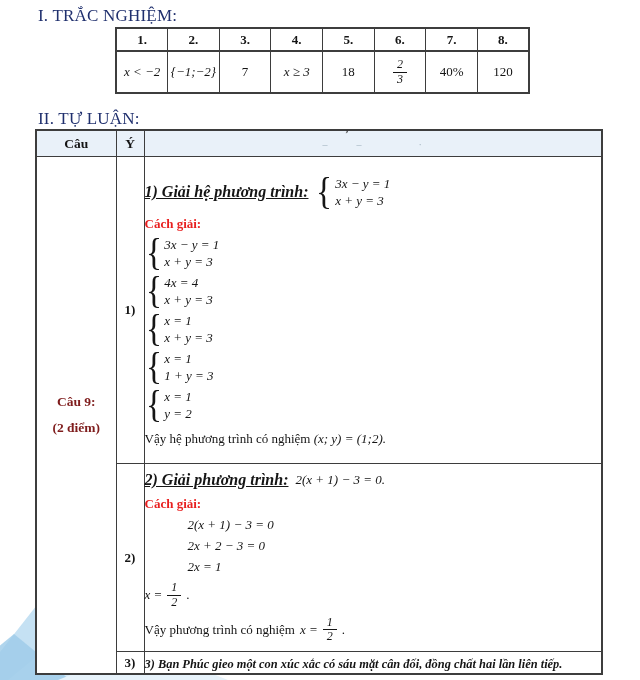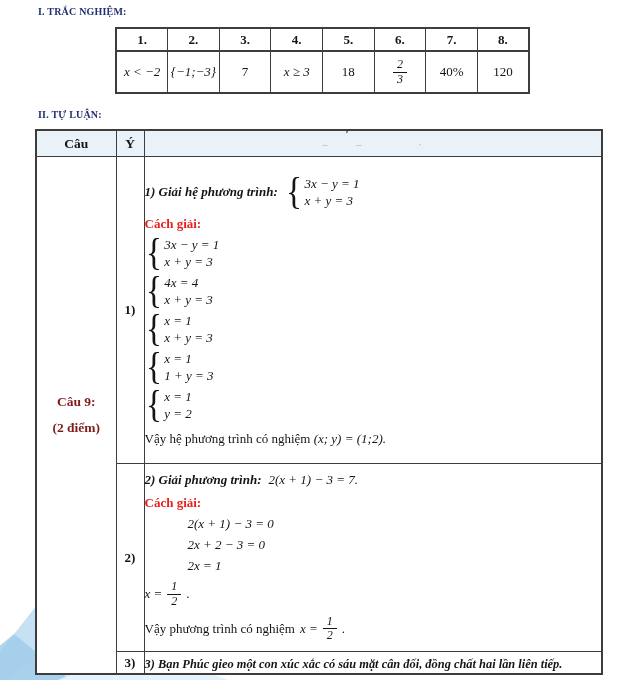--- a/index.html
+++ b/index.html
@@ -10,21 +10,21 @@
   }
   
   .tri{position:absolute;z-index:0;}
   #tri1{left:-22px;top:596px;width:132px;height:84px;background:#b7daf0;clip-path:polygon(50% 0,0 100%,100% 100%);opacity:.8;}
   #tri2{left:8px;top:616px;width:156px;height:64px;background:#d9ecf8;clip-path:polygon(50% 0,0 100%,100% 100%);opacity:.85;}
   #tri3{left:-42px;top:634px;width:112px;height:46px;background:#9ccbe8;clip-path:polygon(50% 0,0 100%,100% 100%);opacity:.8;}
   #tri4{left:58px;top:646px;width:170px;height:34px;background:#e7f3fb;clip-path:polygon(50% 0,0 100%,100% 100%);}
 
   .sec-heading{
     position:absolute;left:38px;margin:0;z-index:2;
-    font-size:10px;font-weight:bold;color:#20306e;letter-spacing:.2px;
+    font-size:17px;font-weight:normal;color:#20306e;letter-spacing:.2px;
   }
   #sec1{top:6px;}
   #sec2{top:109px;}
 
   table{border-collapse:collapse;table-layout:fixed;background:#fff;z-index:1;}
 
   
   #mc-table{position:absolute;left:115px;top:27px;width:415px;border:2px solid #3d3d3d;}
   #mc-table th,#mc-table td{border:1.5px solid #3d3d3d;text-align:center;padding:0;}
   #mc-table th{height:21px;font-size:13px;font-weight:bold;border-bottom-width:2.5px;}
@@ -35,21 +35,21 @@
   #essay-table td{border:1.5px solid #3d3d3d;padding:0;vertical-align:middle;}
   tr.ehead td{background:#e9f1f9;height:25px;text-align:center;font-weight:bold;font-size:13.5px;position:relative;}
   tr.r1 td{height:306px;}
   tr.r2 td{height:187px;}
   tr.r3 td{height:21px;}
   .cau-cell{text-align:center;color:#7f1d1d;font-weight:bold;font-size:13.5px;line-height:26px;}
   .y-cell{text-align:center;font-weight:bold;font-size:13px;}
   .content{padding:4px 10px 2px 10px;}
   td.vtop{vertical-align:top;}
 
-  .bi{font-weight:bold;font-style:italic;font-size:13px;}
+  .bi{font-weight:bold;font-style:italic;font-size:16px;text-decoration:underline;}
   .red{color:#e81f1f;font-weight:bold;font-size:13px;margin:7px 0 3px 0;}
   .math{font-style:italic;font-size:13px;}
   .upright{font-style:normal;font-size:13px;}
 
   .intro-line{display:flex;align-items:center;gap:7px;margin-top:2px;}
   .system{display:inline-flex;align-items:center;}
   .brace{font-size:37px;font-weight:400;line-height:.9;margin-right:2px;transform:scaleX(.9);}
   .eqs{display:inline-flex;flex-direction:column;}
   .eq{font-style:italic;font-size:13px;line-height:17px;white-space:nowrap;}
   .sysline{margin:4px 0;}
@@ -85,21 +85,21 @@
         <th>4.</th>
         <th>5.</th>
         <th>6.</th>
         <th>7.</th>
         <th>8.</th>
       </tr>
     </thead>
   <tbody>
       <tr id="mc-body">
         <td><span class="math">x &lt; −2</span></td>
-        <td><span class="math">{−1;−3}</span></td>
+        <td><span class="math">{−1;−2}</span></td>
         <td><span class="upright">7</span></td>
         <td><span class="math">x ≥ 3</span></td>
         <td><span class="upright">18</span></td>
         <td><span class="frac">
             <span class="num">2</span>
             <span class="den">3</span>
           </span></td>
         <td><span class="upright">40%</span></td>
         <td><span class="upright">120</span></td>
       </tr>
@@ -182,21 +182,21 @@
         <span class="upright">Vậy hệ phương trình có nghiệm</span>
         <span class="math">(x; y) = (1;2).</span>
       </div>
     </td>
   </tr>
   <tr class="r2">
     <td class="y-cell">2)</td>
     <td class="content vtop">
       <div class="intro-line">
         <span class="bi">2) Giải phương trình:</span>
-        <span class="math">2(x + 1) − 3 = 7.</span>
+        <span class="math">2(x + 1) − 3 = 0.</span>
       </div>
       <div class="red">Cách giải:</div>
       <div>
             <div class="step">2(x + 1) − 3 = 0</div>
             <div class="step">2x + 2 − 3 = 0</div>
             <div class="step">2x = 1</div>
           </div>
       <div class="frac-line">
         <span class="math">x =</span>
         <span><span class="frac">

